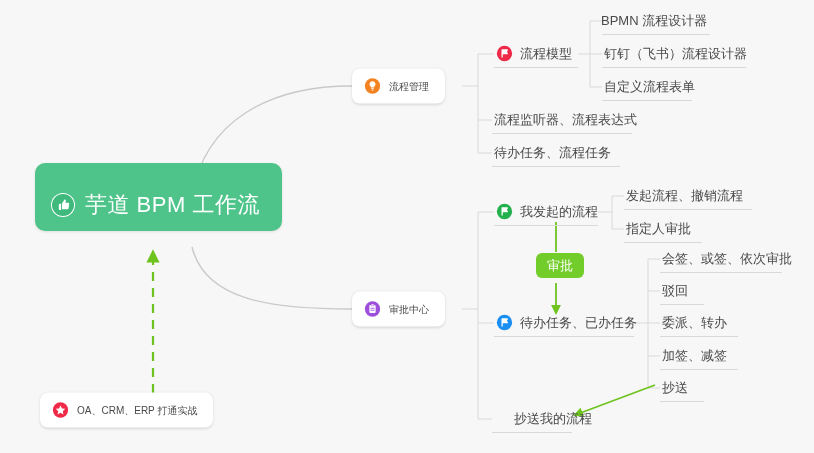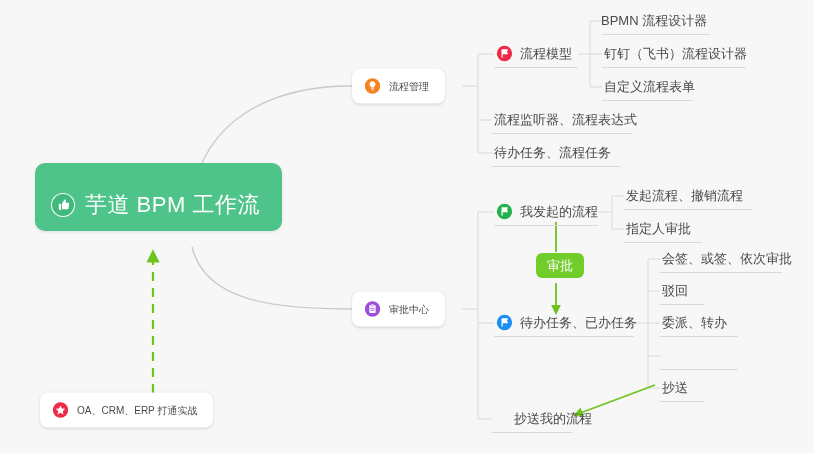--- a/index.html
+++ b/index.html
@@ -240,20 +240,23 @@
   <div class="node leaf" style="left:660px;top:291px;transform:translateY(-50%);">
     <span class="label">驳回</span>
   </div>
   <div class="underline" style="left:660px;top:304px;width:44px;"></div>
 
   <div class="node leaf" style="left:660px;top:323px;transform:translateY(-50%);">
     <span class="label">委派、转办</span>
   </div>
   <div class="underline" style="left:660px;top:336px;width:78px;"></div>
 
+  <div class="node leaf" style="left:660px;top:356px;transform:translateY(-50%);">
+    <span class="label">加签、减签</span>
+  </div>
   <div class="underline" style="left:660px;top:369px;width:78px;"></div>
 
   <div class="node leaf" style="left:660px;top:388px;transform:translateY(-50%);">
     <span class="label">抄送</span>
   </div>
   <div class="underline" style="left:660px;top:401px;width:44px;"></div>
 
   <div class="node leaf" style="left:512px;top:419px;transform:translateY(-50%);">
     <span class="label">抄送我的流程</span>
   </div>

